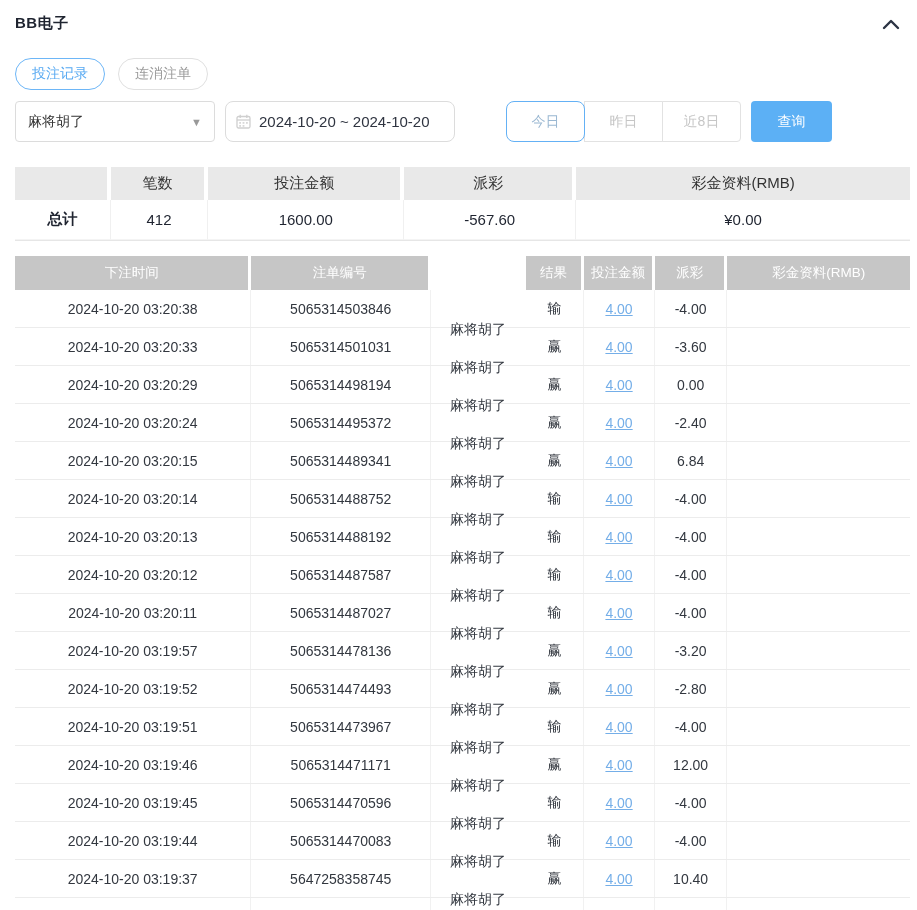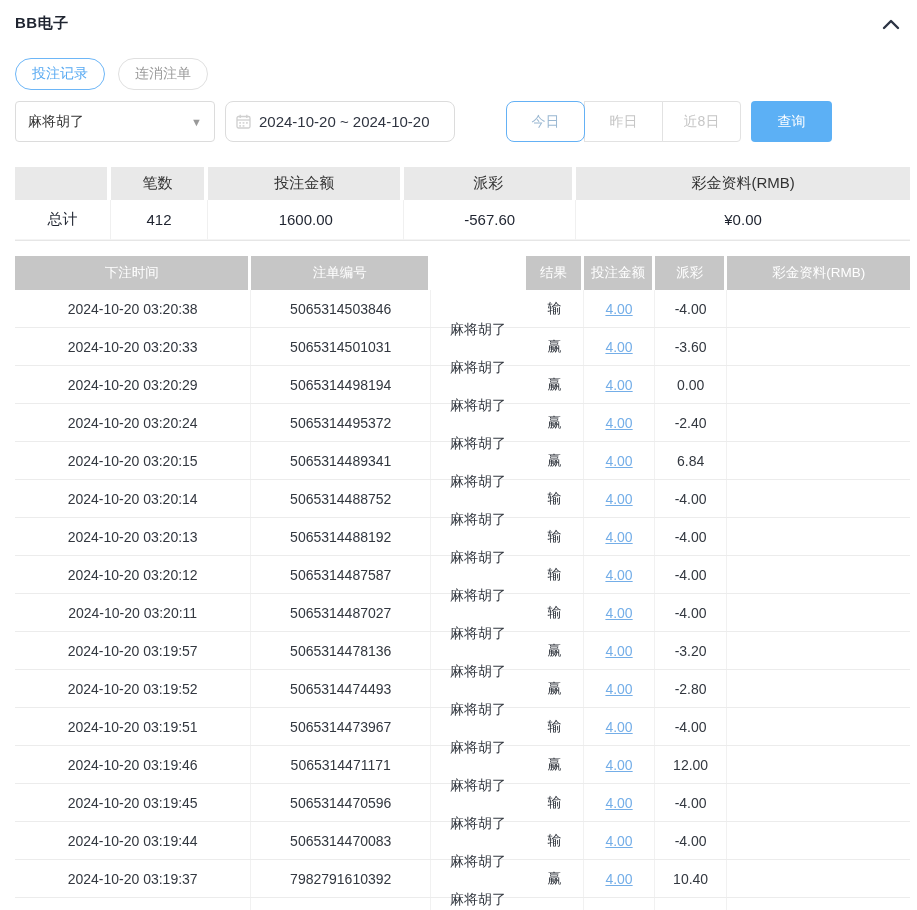--- a/index.html
+++ b/index.html
@@ -38,21 +38,21 @@
   
   .summary { margin-top:25px; }
   .sum-head { display:flex; height:33px; }
   .sum-head .cell { background:#e9e9e9; color:#333; font-size:15px; display:flex; align-items:center;
     justify-content:center; border-right:4px solid #fff; }
   .sum-head .cell:last-child { border-right:none; }
   .sum-row { display:flex; height:41px; border-bottom:1px solid #e6e6e6; }
   .sum-row .cell { display:flex; align-items:center; justify-content:center; font-size:15px; color:#1f2430;
     border-right:1px solid #f0f0f0; border-bottom:1px solid #f4f4f4; }
   .sum-row .cell:last-child { border-right:none; }
-  .c0 { width:10.7%; } .c1 { width:10.9%; } .c2 { width:21.9%; } .c3 { width:19.2%; } .c4 { flex:1; }
+  .c0 { width:10.7%;font-weight:bold; } .c1 { width:10.9%; } .c2 { width:21.9%; } .c3 { width:19.2%; } .c4 { flex:1; }
 
   
   .table { margin-top:15px; }
   .t-head { display:flex; height:34px; }
   .t-head .cell { background:#c6c6c6; color:#fff; font-size:13.5px; display:flex; align-items:center;
     justify-content:center; border-right:3px solid #fff; }
   .t-head .cell:last-child { border-right:none; }
   .t-row { display:flex; height:38px; border-bottom:1px solid #ececec; }
   .t-row .cell { display:flex; align-items:center; justify-content:center; font-size:14px; color:#32373f;
     border-right:1px solid #f1f1f1; }
@@ -299,21 +299,21 @@
           <div class="cell m2">麻将胡了</div>
           <div class="cell m3">输</div>
           <div class="cell m4">
             <span class="bet-link">4.00</span>
           </div>
           <div class="cell m5 neg">-4.00</div>
           <div class="cell m6"></div>
         </div>
         <div class="t-row">
           <div class="cell m0">2024-10-20 03:19:37</div>
-          <div class="cell m1">7982791610392</div>
+          <div class="cell m1">5647258358745</div>
           <div class="cell m2">麻将胡了</div>
           <div class="cell m3">赢</div>
           <div class="cell m4">
             <span class="bet-link">4.00</span>
           </div>
           <div class="cell m5">10.40</div>
           <div class="cell m6"></div>
         </div>
         <div class="t-row partial">
           <div class="cell m0"></div>

